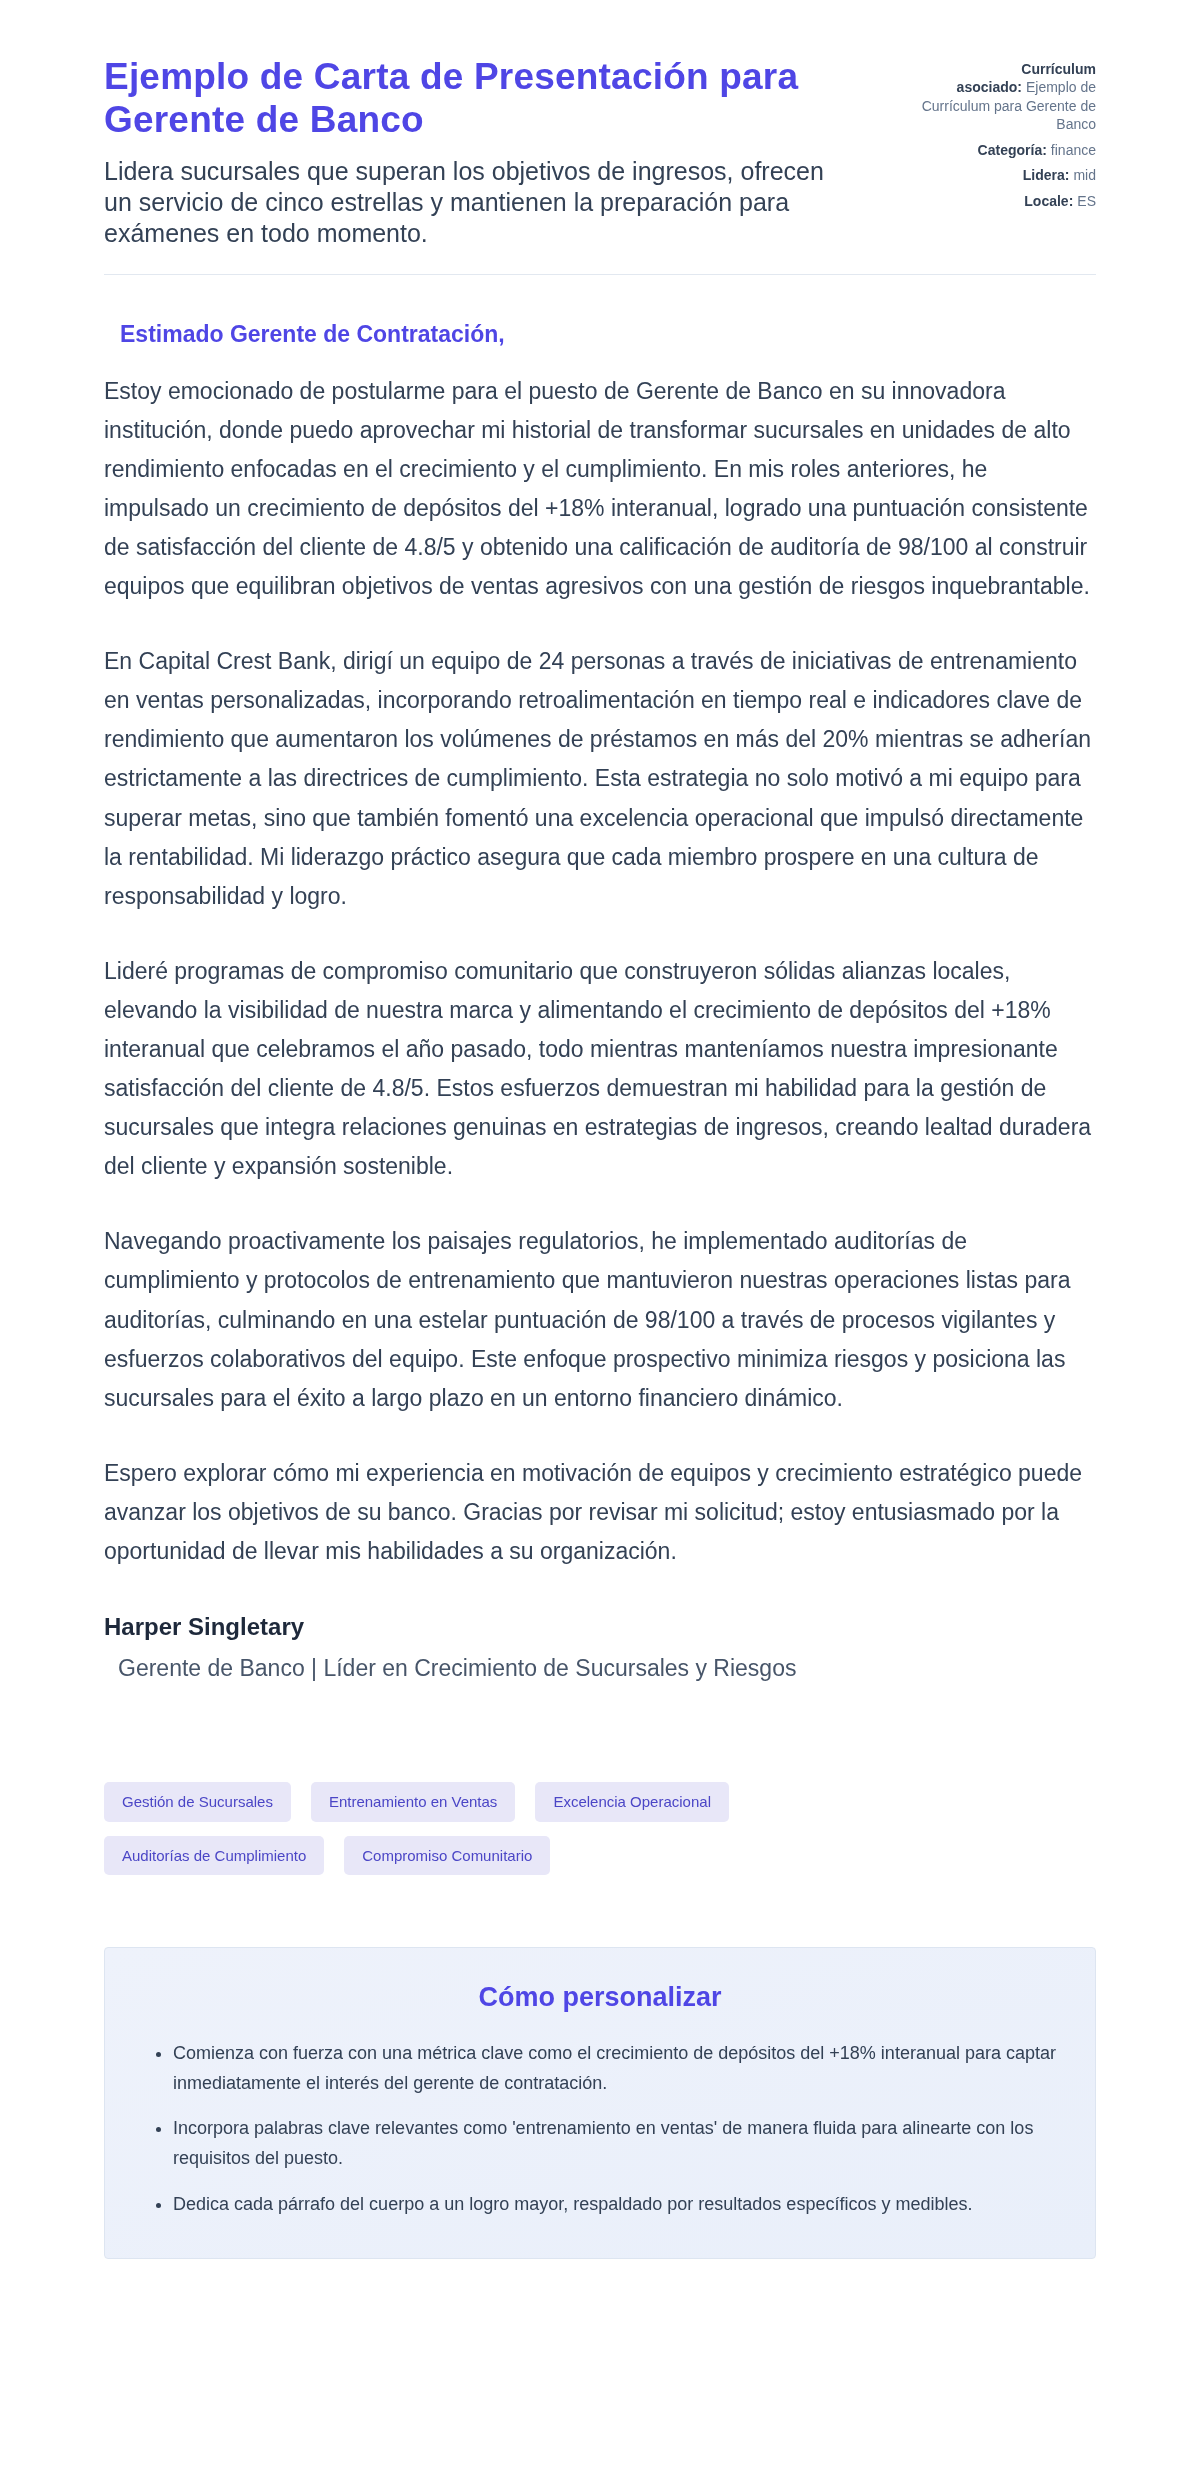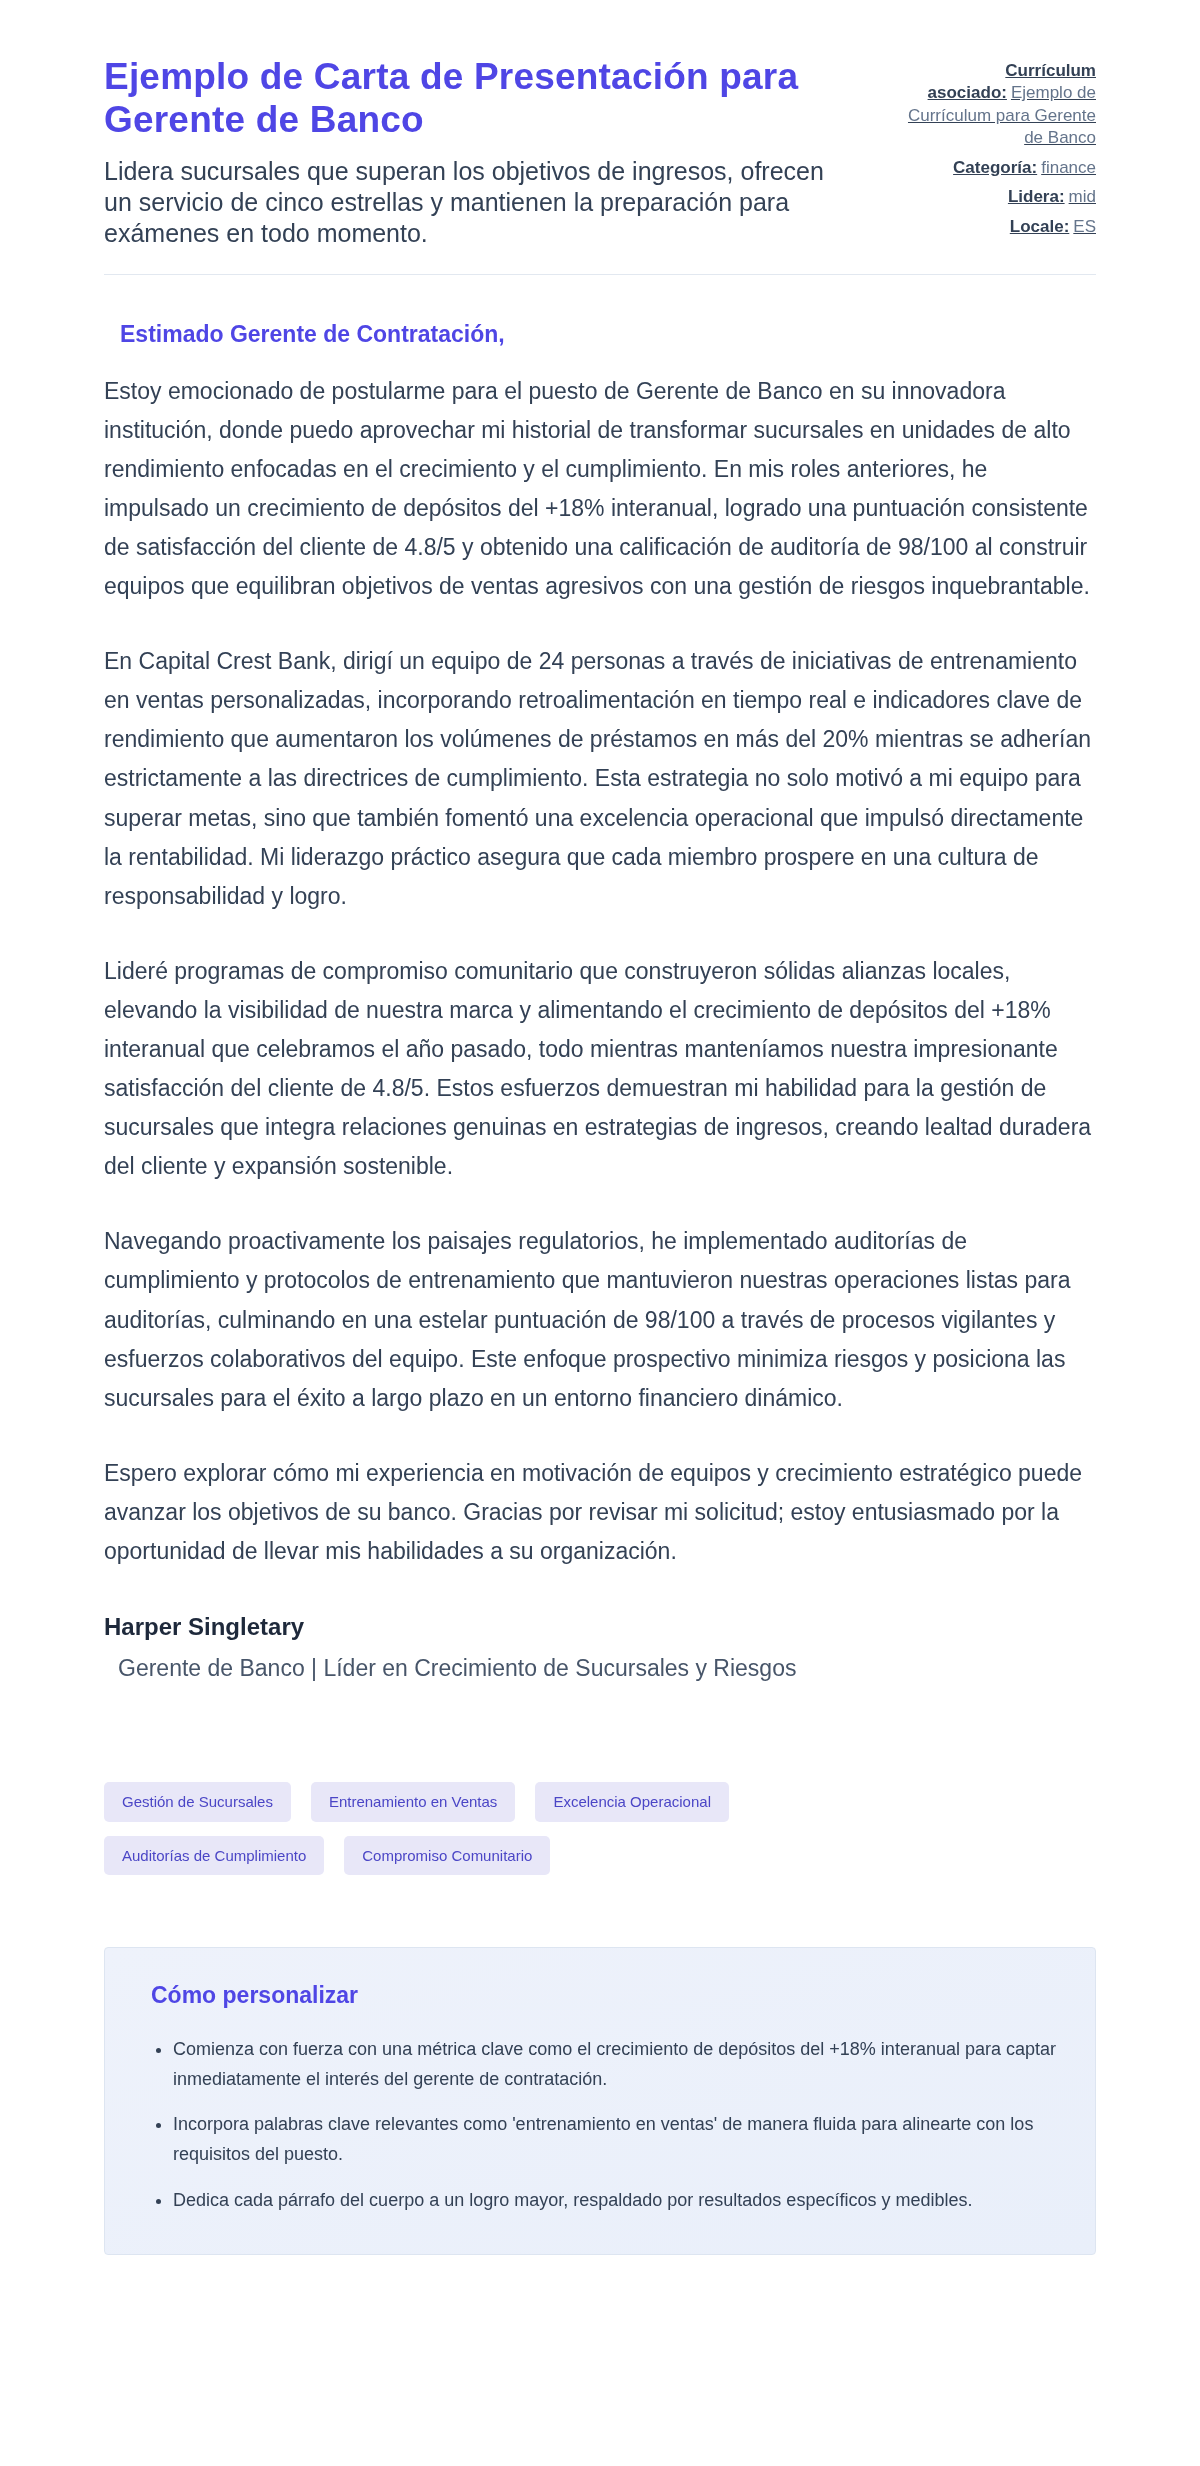--- a/index.html
+++ b/index.html
@@ -51,23 +51,22 @@
     font-size:25px;
     font-weight:400;
     line-height:1.25;
     color:var(--body-text);
   }
   .header-right{
     width:195px;
     margin-left:auto;
     padding-top:4px;
     text-align:right;
-    font-size:17px;
+    font-size:14px;
     line-height:1.32;
-    text-decoration:underline;
   }
   .meta-row{margin:0 0 7px;}
   .meta-row strong{
     color:var(--body-text);
     font-weight:700;
     margin-right:4px;
   }
   .meta-row span{color:var(--muted-text);}
   
   .divider{
@@ -122,24 +121,25 @@
   }
   
   .tips-box{
     margin-top:72px;
     background:linear-gradient(160deg,var(--tip-bg-start) 0%,var(--tip-bg-end) 100%);
     border:1px solid var(--tip-border);
     border-radius:4px;
     padding:34px 38px 38px;
   }
   .tips-title{
-    margin:0 8px 26px;
-    font-size:23px;
+    margin:0 0 26px;
+    font-size:27px;
     font-weight:700;
     color:var(--accent);
+    text-align:center;
   }
   .tips-list{
     margin:0;
     padding:0 0 0 30px;
   }
   .tips-list li{
     font-size:18px;
     line-height:1.65;
     color:var(--body-text);
     margin:0 0 16px;

